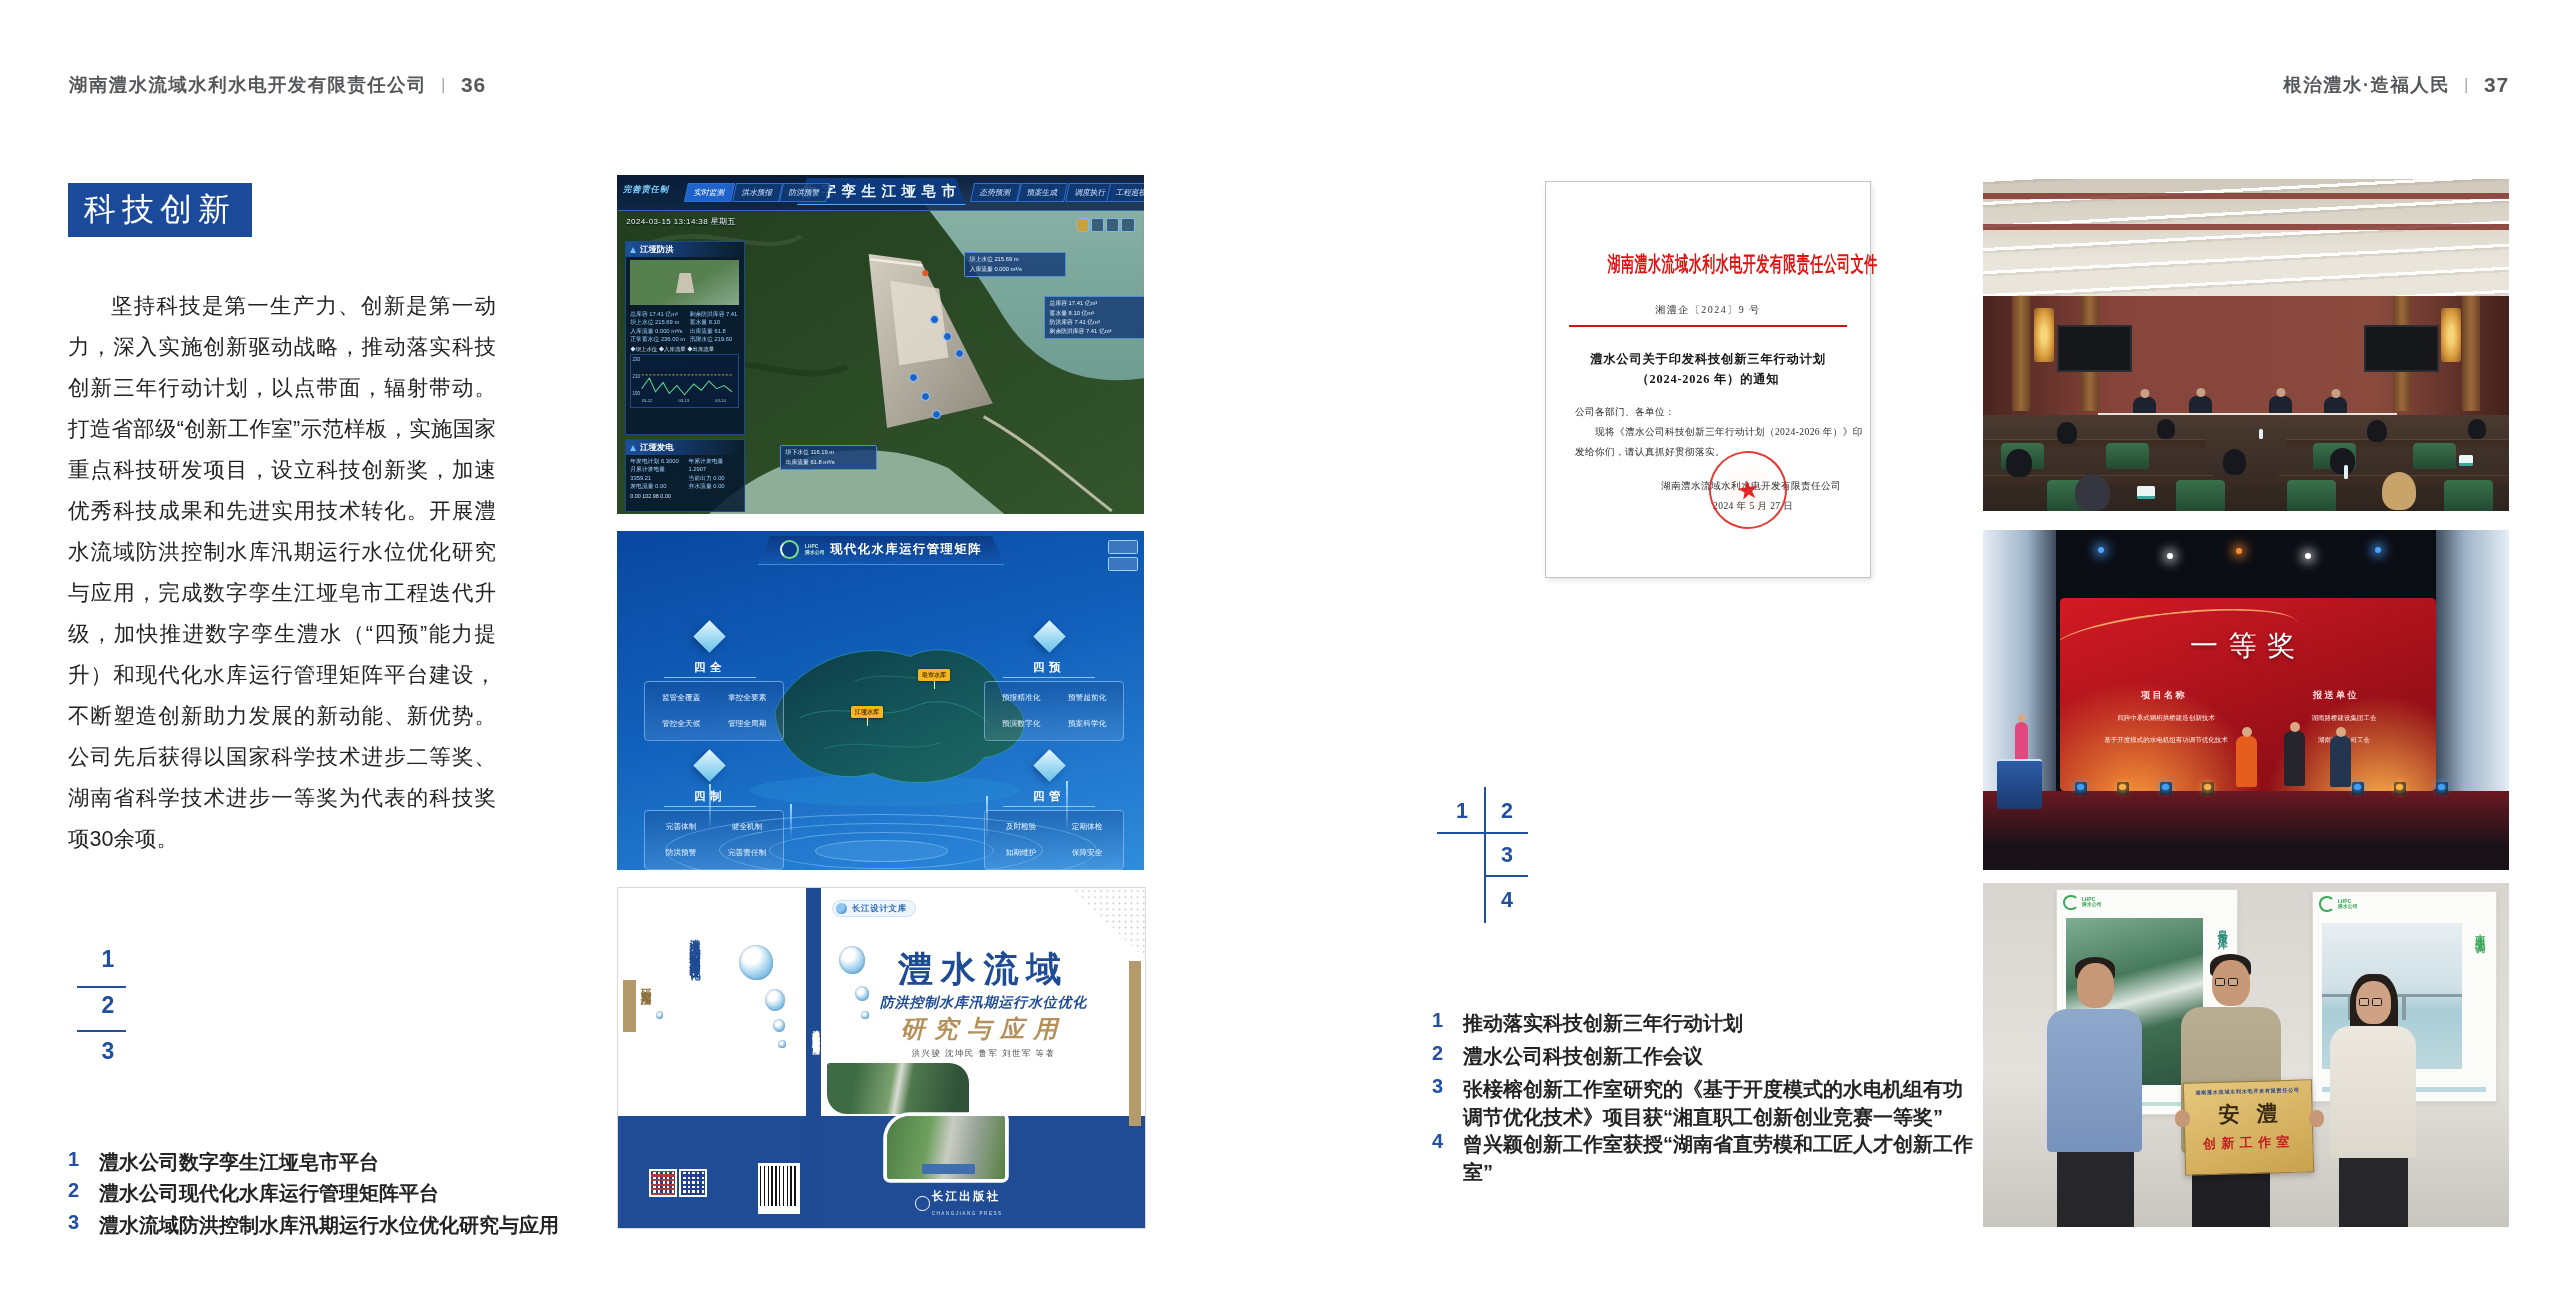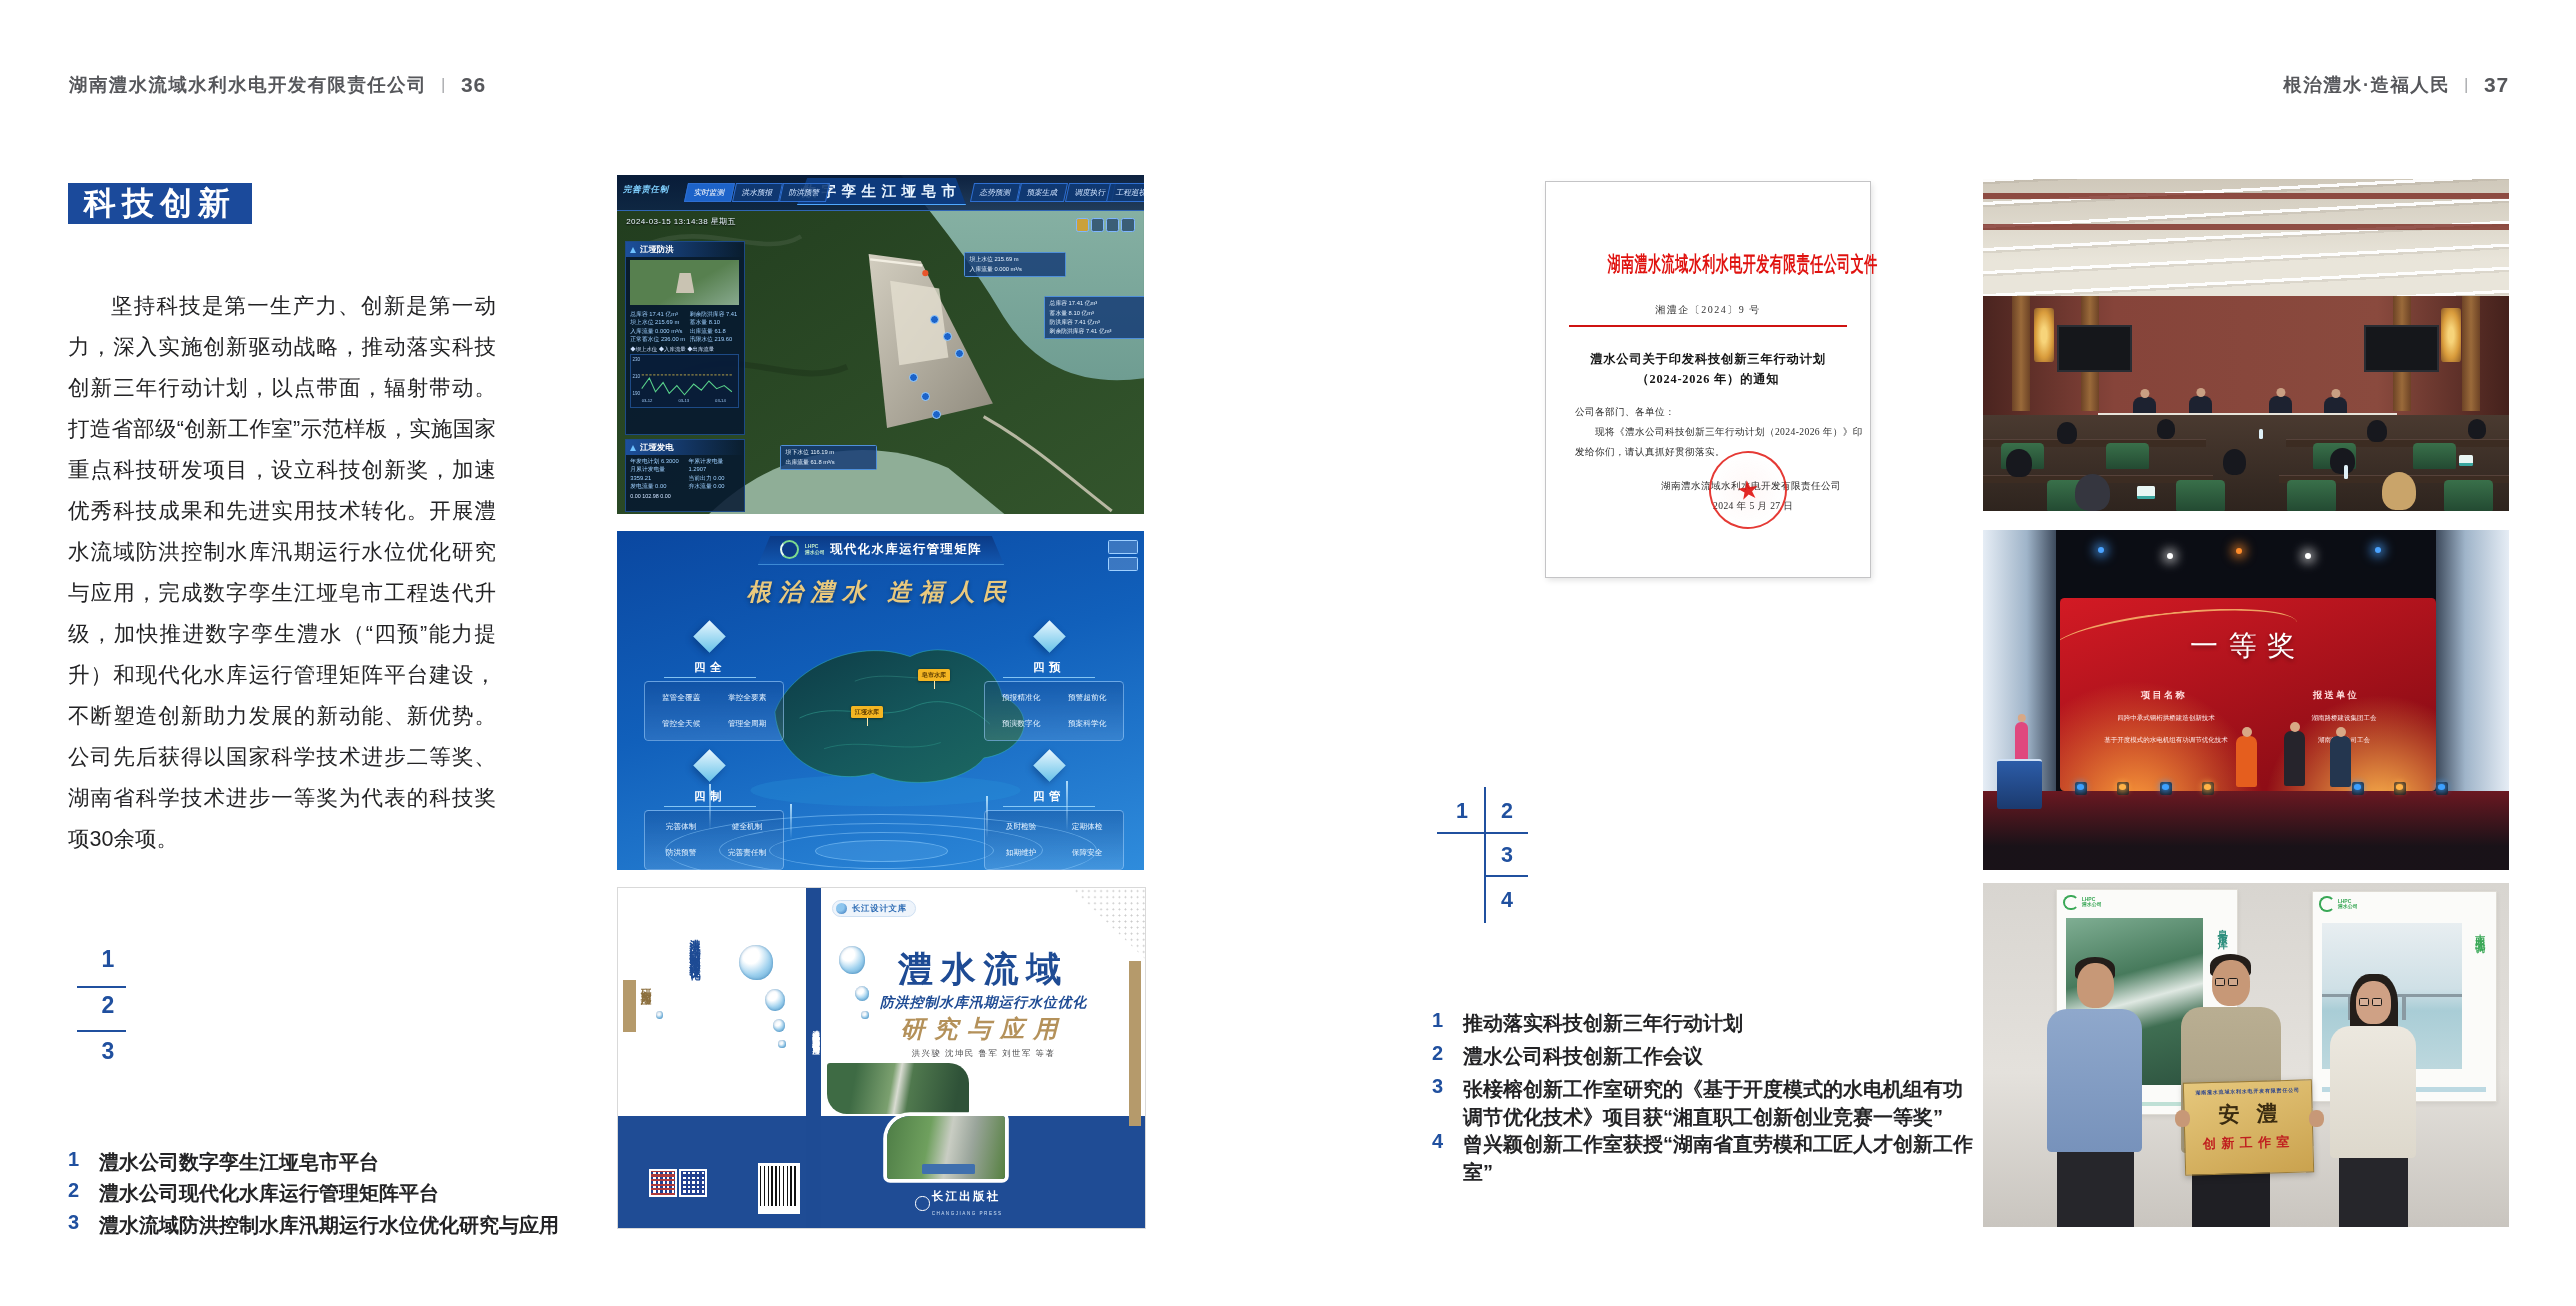--- a/index.html
+++ b/index.html
@@ -8,23 +8,23 @@
   .abs{position:absolute}
   .pre{white-space:pre-line}
 
   
   .pghdr{position:absolute;top:72px;display:flex;align-items:center;gap:14px;
          font-size:18.4px;font-weight:700;color:#56575b;letter-spacing:1.5px}
   .pghdr .divd{color:#a9aaad;font-weight:400;font-size:17px}
   .pghdr .num{font-size:21px;letter-spacing:0.8px}
 
   
-  .sec-title{position:absolute;left:68px;top:183px;width:184px;height:41px;background:#1b4a9b;
+  .sec-title{position:absolute;left:68px;top:183px;width:184px;height:54px;background:#1b4a9b;
              color:#fff;display:flex;align-items:center;justify-content:center;
-             font-size:32px;font-weight:700;letter-spacing:6.1px}
+             font-size:32px;font-weight:400;letter-spacing:6.1px}
   .body-par{position:absolute;left:68px;top:286px;width:428px;font-size:21.5px;line-height:41px;
             color:#232325;text-align:justify;text-indent:43px;font-weight:500}
   .mk{position:absolute;color:#20509f;font-weight:700;font-size:23px;width:34px;text-align:center}
   .mkline{position:absolute;height:1.5px;background:#20509f}
   .cap{position:absolute;display:flex;font-weight:700;font-size:20px;color:#232325}
   .cap .n{color:#20509f;width:31px;flex:none}
   .cap .t{width:516px;line-height:28px}
 
   
   .m1{position:absolute;left:617px;top:175px;width:527px;height:339px;background:#24401f;overflow:hidden}
@@ -380,21 +380,20 @@
   </div>
 
   <div class="m2">
     <div class="m2-hdr">
       <span class="m2-logo"></span>
       <span class="m2-lhpc pre"><span>LHPC</span><br><span>澧水公司</span></span>
       <span class="m2-htitle">现代化水库运行管理矩阵</span>
     </div>
     <div class="m2-btn" style="top:9.2px"></div>
     <div class="m2-btn" style="top:26px"></div>
-    <div class="m2-slogan">根治澧水  造福人民</div>
 
     <svg class="abs" style="left:115px;top:91px" width="307" height="192" viewBox="0 0 500 300">
       <defs>
         <linearGradient id="g-isle" x1="0" y1="0" x2="1" y2="1">
           <stop offset="0" stop-color="#0d3b46"></stop>
             <stop offset=".55" stop-color="#15585c"></stop>
             <stop offset="1" stop-color="#1d6a62"></stop>
         </linearGradient>
       </defs>
       <ellipse cx="250" cy="268" rx="220" ry="26" fill="rgba(40,150,220,.30)"></ellipse>

